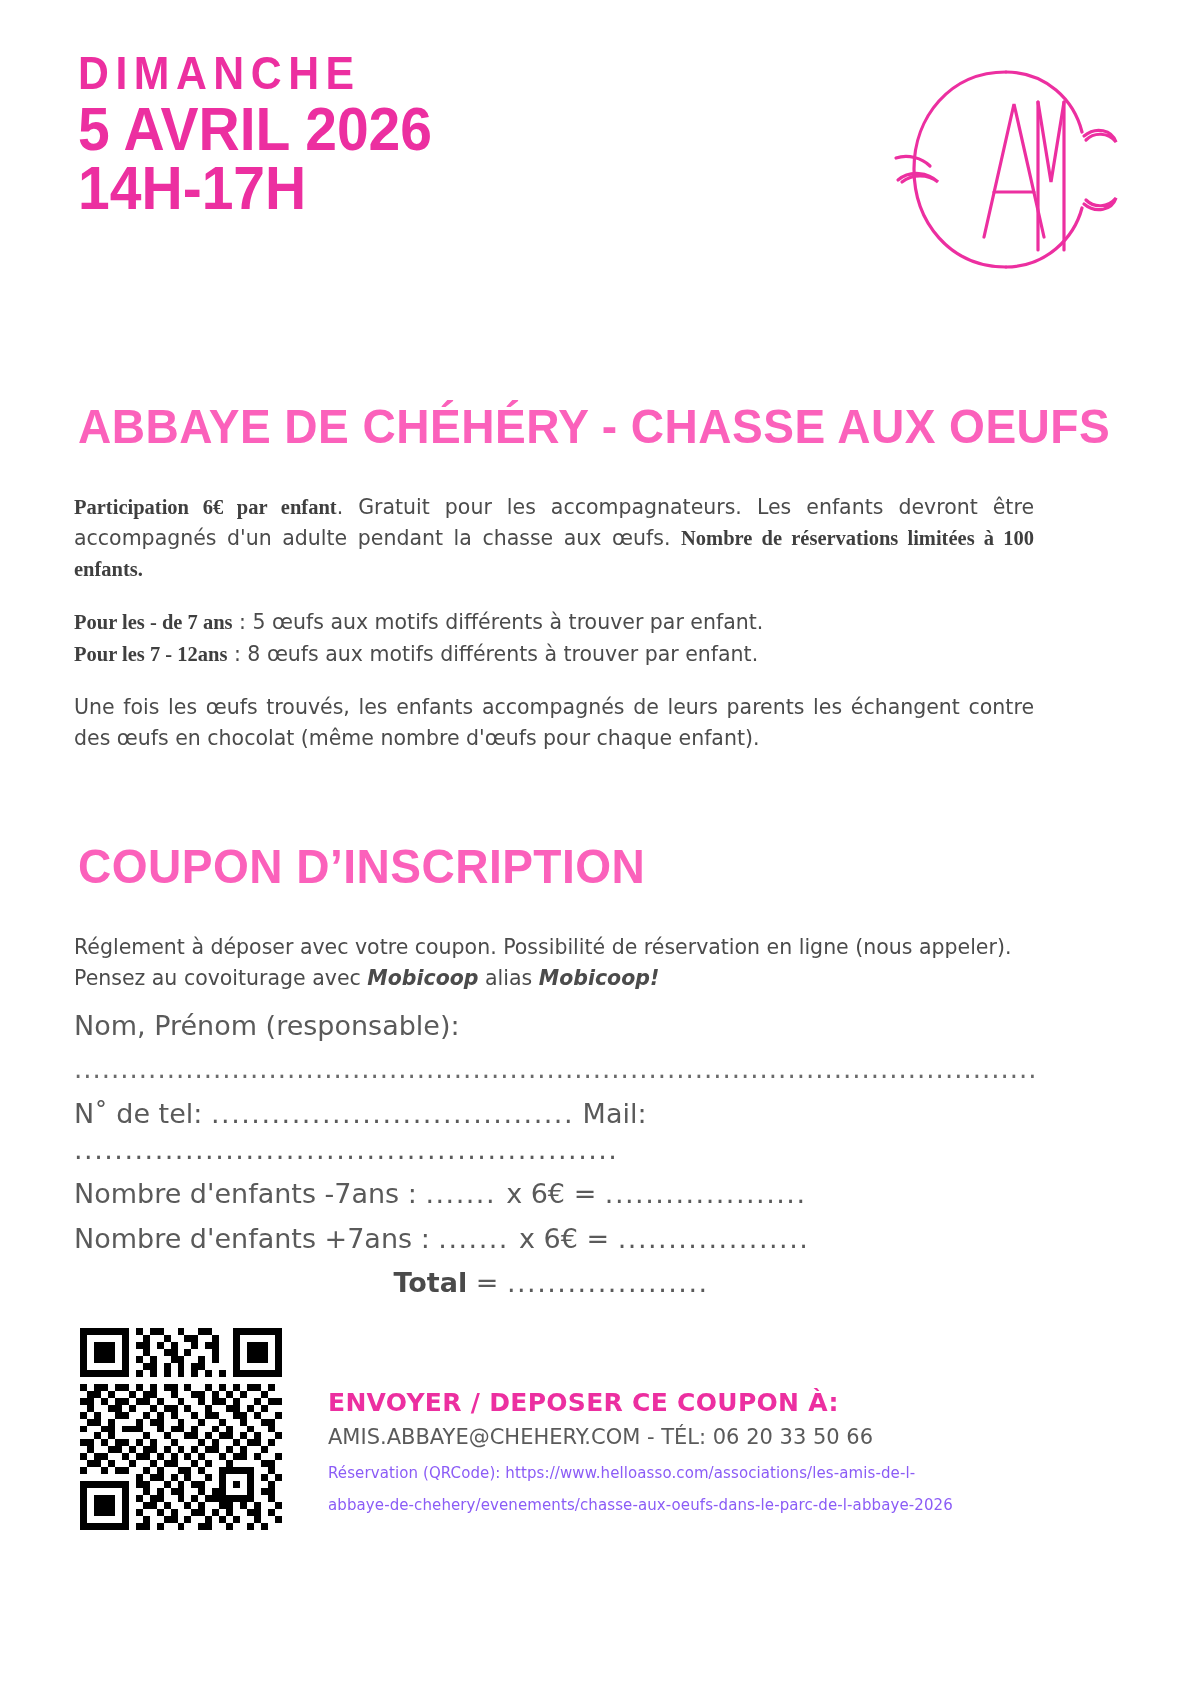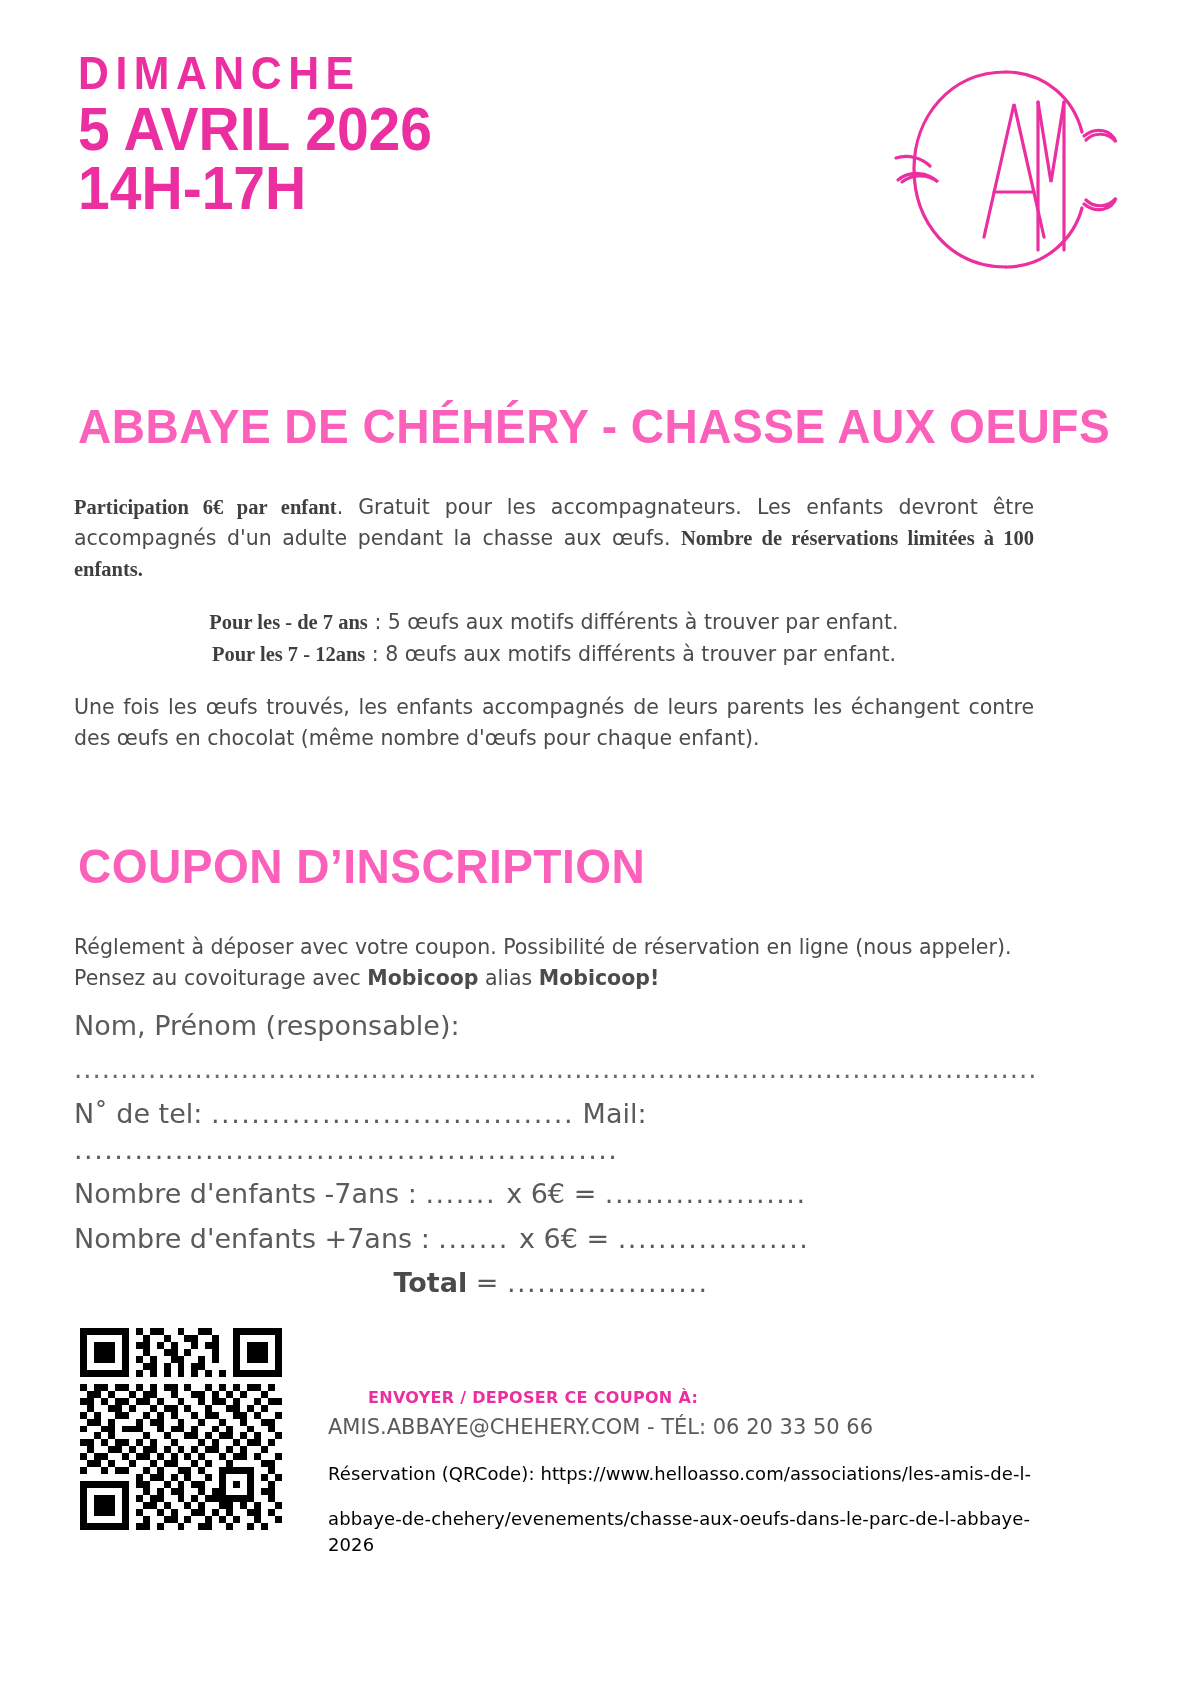--- a/index.html
+++ b/index.html
@@ -95,21 +95,21 @@
     width: 960px;
     font-size: 20.5px;
     line-height: 1.52;
     color: #4b4b4b;
   }
   .body-block p {
     margin: 0 0 22px 0;
     text-align: justify;
   }
   .body-block p.nojust {
-    text-align: center;
+    text-align: left;
   }
   .body-block b { font-weight: 700; color: #3f3f3f; font-family: Liberation Serif, serif; }
 
   .title-coupon {
     position: absolute;
     left: 78px;
     top: 838px;
     color: #fb61bb;
     font-family: "Liberation Sans Narrow", "Liberation Sans", sans-serif;
     font-weight: 700;
@@ -122,21 +122,21 @@
 
   .coupon-intro {
     position: absolute;
     left: 74px;
     top: 932px;
     width: 960px;
     font-size: 20.5px;
     line-height: 1.52;
     color: #4b4b4b;
   }
-  .coupon-intro b { font-weight: 700; }
+  .coupon-intro b { font-weight: 700; font-style: italic; }
 
   
   .form {
     position: absolute;
     left: 74px;
     top: 1008px;
     width: 960px;
     font-size: 27px;
     color: #5a5a5a;
     line-height: 1.35;
@@ -167,35 +167,34 @@
   .footer {
     position: absolute;
     left: 328px;
     top: 1388px;
     width: 720px;
     color: #5a5a5a;
   }
   .footer-title {
     color: #ec2fa0;
     font-weight: 700;
-    font-size: 16px;
+    font-size: 25px;
     letter-spacing: 0.3px;
     margin-bottom: 6px;
-    margin-left: 40px;
   }
   .footer-line {
     font-size: 21px;
     line-height: 1.36;
     color: #5a5a5a;
   }
   .footer-small {
-    font-size: 18px;
+    font-size: 15px;
     line-height: 1.45;
-    margin-top: 19px;
-    color: #000000;
+    margin-top: 11px;
+    color: #8b5cf6;
     letter-spacing: 0.1px;
   }
 </style>
 </head>
 <body>
 
 <div class="page">
 
   <div class="header">
     <div class="date-block">

